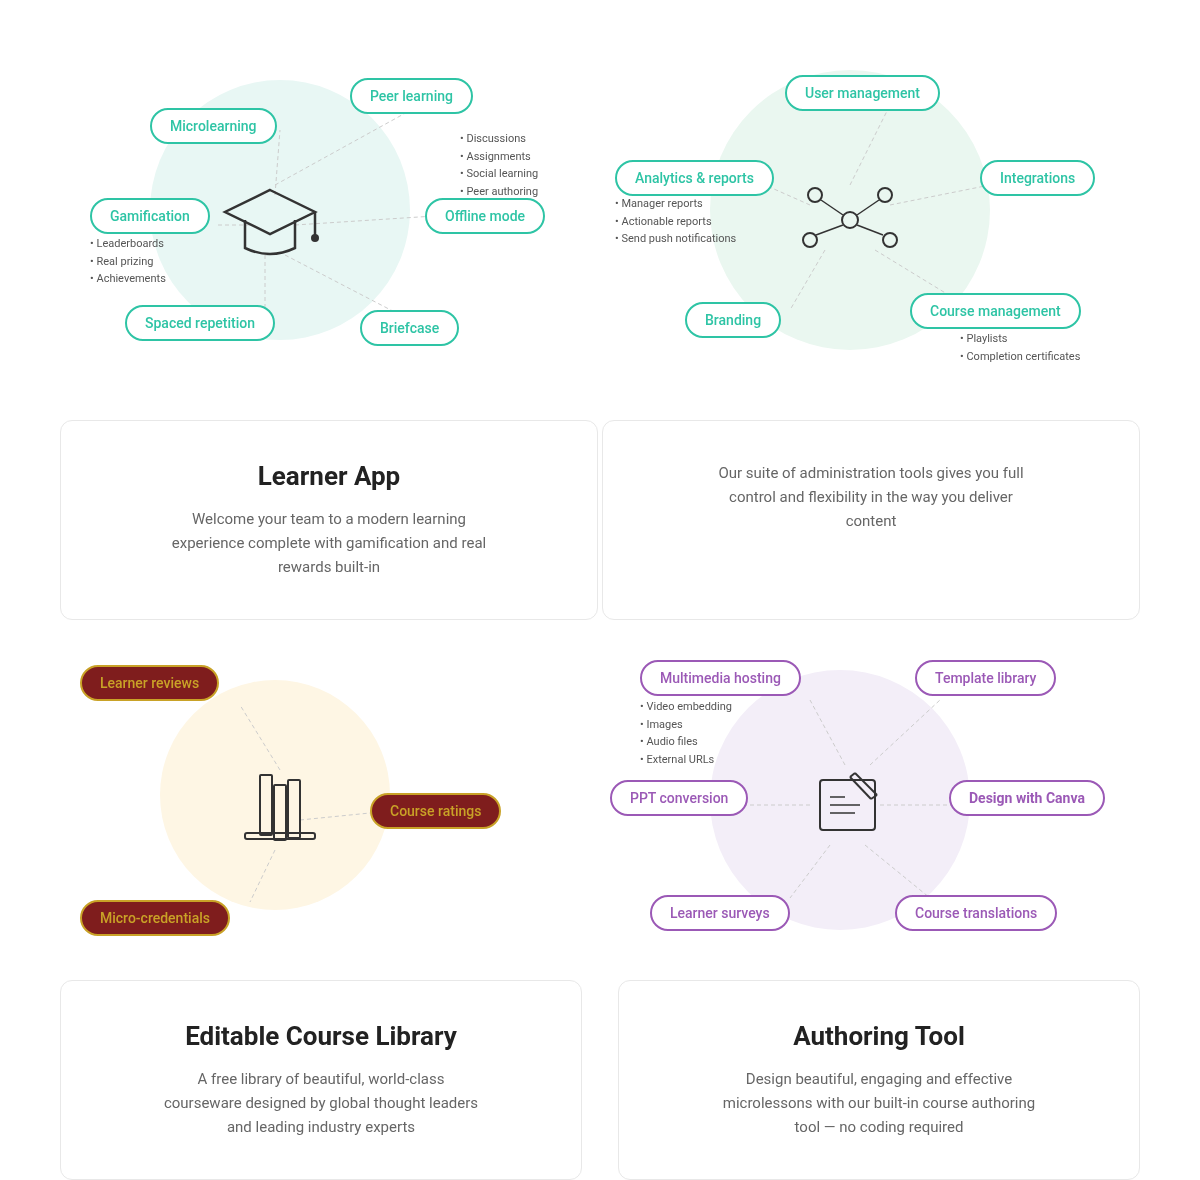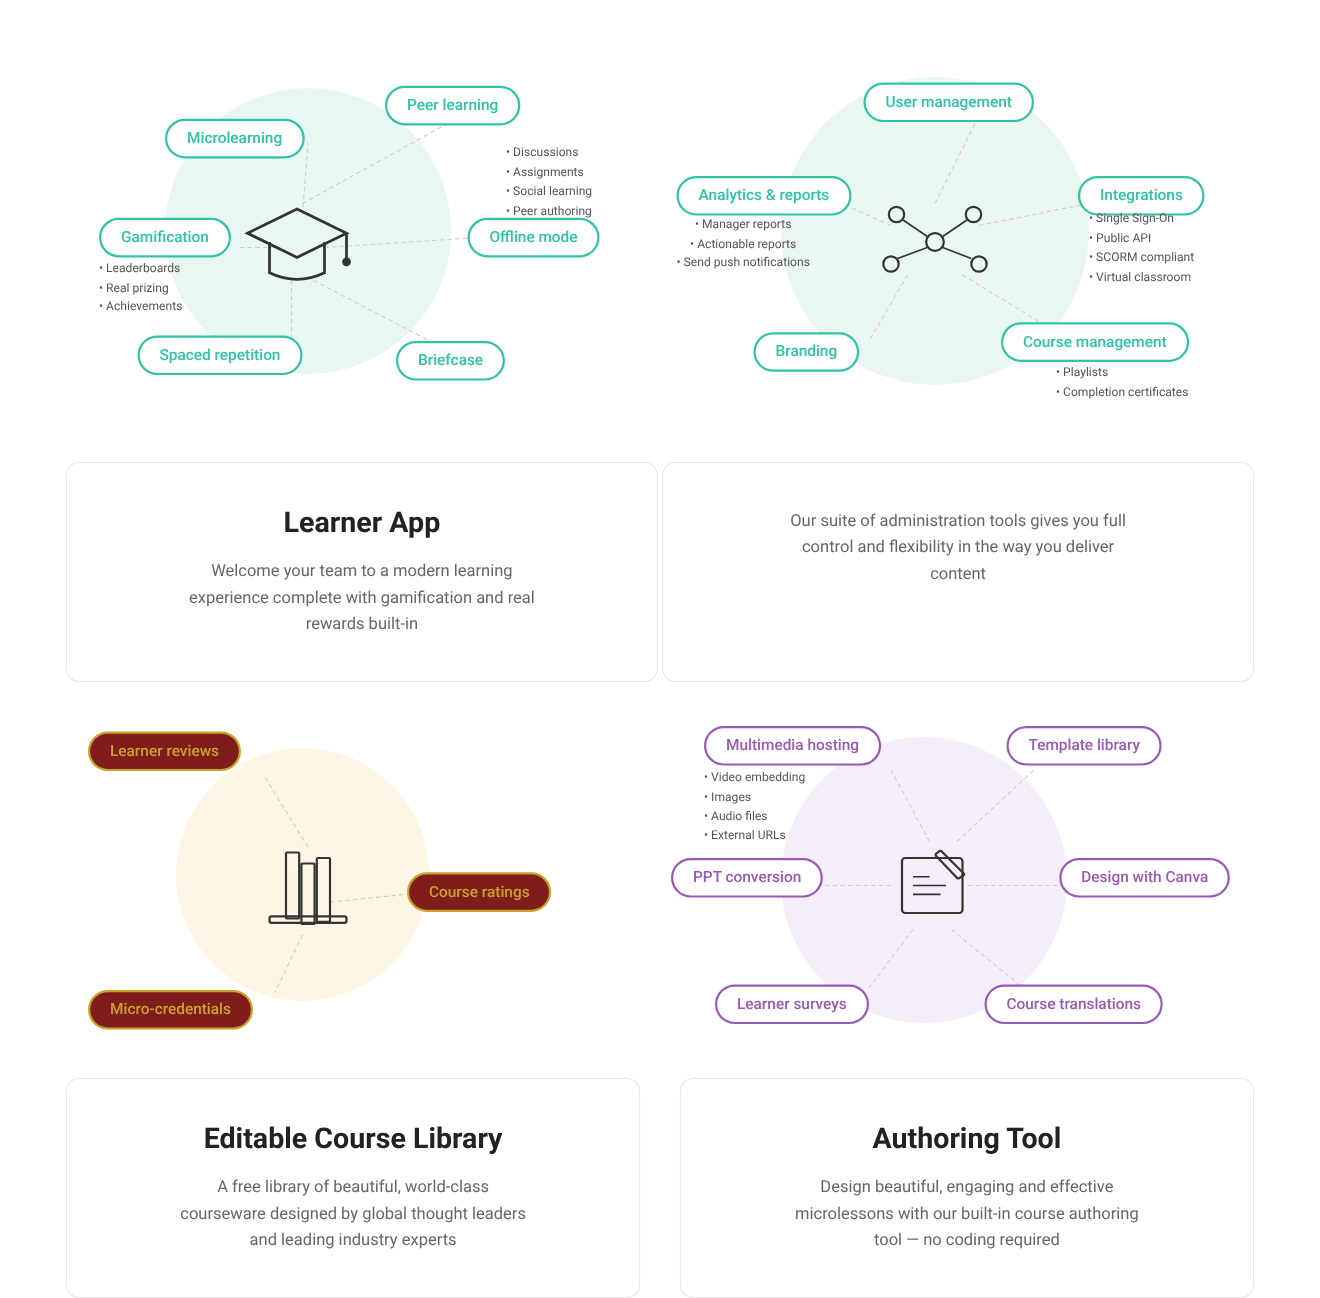--- a/index.html
+++ b/index.html
@@ -246,40 +246,32 @@
       </div>
 
       <div class="bubble bubble-green" style="position:absolute; top:45px; left:175px;">
         <span>User management</span>
       </div>
 
       <div class="bubble bubble-green" style="position:absolute; top:130px; left:5px;">
         <span>Analytics &amp; reports</span>
       </div>
 
-      <div class="bullet-box" style="top:165px; left:5px;text-align:center;">
+      <div class="bullet-box" style="top:165px; left:5px;">
         <ul>
           <li>Manager reports</li>
           <li>Actionable reports</li>
           <li>Send push notifications</li>
         </ul>
       </div>
 
       <div class="bubble bubble-green" style="position:absolute; top:130px; left:370px;">
         <span>Integrations</span>
       </div>
 
-      <div class="bullet-box" style="top:160px; left:380px;">
-        <ul>
-          <li>Single Sign-On</li>
-          <li>Public API</li>
-          <li>SCORM compliant</li>
-          <li>Virtual classroom</li>
-        </ul>
-      </div>
 
       <div class="bubble bubble-green" style="position:absolute; top:272px; left:75px;">
         <span>Branding</span>
       </div>
 
       <div class="bubble bubble-green" style="position:absolute; top:263px; left:300px;">
         <span>Course management</span>
       </div>
 
       <div class="bullet-box" style="top:300px; left:350px;">
@@ -379,21 +371,21 @@
       </div>
 
       <div class="bubble bubble-purple" style="position:absolute; top:10px; left:305px;">
         <span>Template library</span>
       </div>
 
       <div class="bubble bubble-purple" style="position:absolute; top:130px; left:0px;">
         <span>PPT conversion</span>
       </div>
 
-      <div class="bubble bubble-purple" style="position:absolute; top:130px; left:353px;">
+      <div class="bubble bubble-purple" style="position:absolute; top:130px; left:339px;font-weight:bold;">
         <span>Design with Canva</span>
       </div>
 
       <div class="bubble bubble-purple" style="position:absolute; top:245px; left:40px;">
         <span>Learner surveys</span>
       </div>
 
       <div class="bubble bubble-purple" style="position:absolute; top:245px; left:285px;">
         <span>Course translations</span>
       </div>

